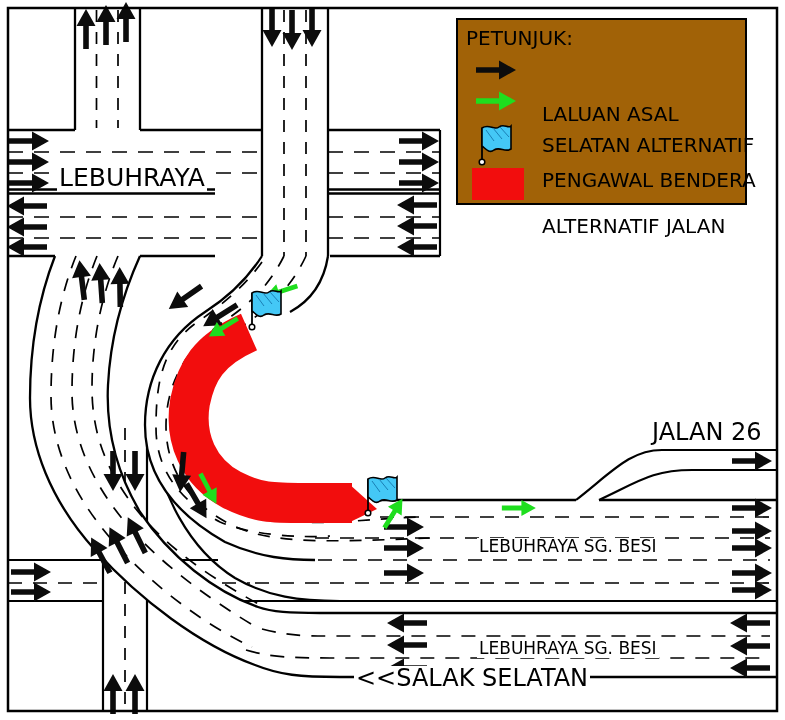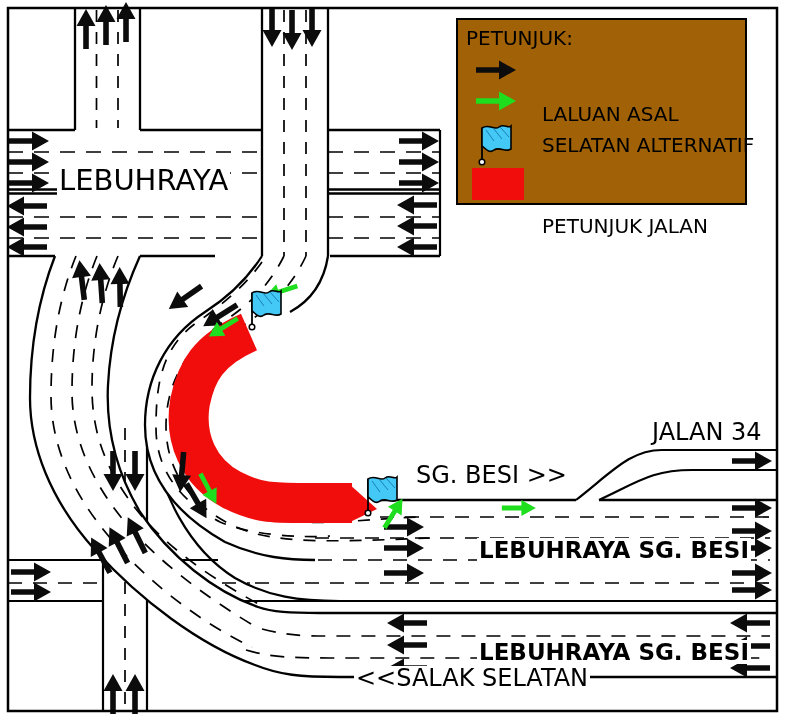--- a/index.html
+++ b/index.html
@@ -1,23 +1,23 @@
 <!DOCTYPE html>
 <html><head>
 <meta charset="utf-8">
 <style>
   html,body{margin:0;padding:0;background:#fff;}
   #canvas{position:relative;width:785px;height:720px;background:#fff;overflow:hidden;
           font-family:"DejaVu Sans","Liberation Sans",sans-serif;}
   #roadmap{position:absolute;left:0;top:0;}
   .maplabel{position:absolute;z-index:2;white-space:nowrap;color:#000;background:#fff;
             line-height:1.05;padding:0 2px;font-weight:500;}
-  .lbl-kl{font-size:29px;}
+  .lbl-kl{font-size:25px;}
   .lbl-std{font-size:24px;}
-  .lbl-east,.lbl-west{font-size:23px;font-weight:bold;}
+  .lbl-east,.lbl-west{font-size:17px;}
   #legend{position:absolute;left:456px;top:18px;width:291px;height:187px;z-index:3;
           background:#a16207;border:2px solid #000;box-sizing:border-box;}
   #legend .title{position:absolute;left:8px;top:6px;font-size:20px;font-weight:500;}
   .leg-row{position:absolute;left:0;width:100%;height:30px;}
   .leg-icon{position:absolute;left:14px;top:0;}
   .leg-label{position:absolute;left:84px;top:2px;font-size:20px;font-weight:400;white-space:nowrap;margin-top:40px;}
 </style>
 </head>
 <body>
 
@@ -173,22 +173,21 @@
         <path d="M-19,-2.8 L4,-2.8 L4,-9.5 L21,0 L4,9.5 L4,2.8 L-19,2.8 Z" transform="translate(393,514) rotate(302) scale(0.85)" fill="#1ede1e"></path>
         <path d="M-19,-2.8 L4,-2.8 L4,-9.5 L21,0 L4,9.5 L4,2.8 L-19,2.8 Z" transform="translate(518,508) rotate(0) scale(0.85)" fill="#1ede1e"></path>
         <use href="#flagsym" transform="translate(252,327)"></use>
         <use href="#flagsym" transform="translate(368,513)"></use>
       </g>
 
   <rect x="8" y="8" width="769" height="703" fill="none" stroke="#000" stroke-width="2.5"></rect>
 </svg>
 
 <div class="maplabel lbl-kl" style="left:57px;top:165px">LEBUHRAYA</div>
-<div class="maplabel lbl-std" style="left:650px;top:420px">JALAN 34</div>
-<div class="maplabel lbl-std" style="left:414px;top:463px">SG. BESI &gt;&gt;</div>
+<div class="maplabel lbl-std" style="left:650px;top:420px">JALAN 26</div>
 <div class="maplabel lbl-east" style="left:477px;top:538px">LEBUHRAYA SG. BESI</div>
 <div class="maplabel lbl-west" style="left:477px;top:640px">LEBUHRAYA SG. BESI</div>
 <div class="maplabel lbl-std" style="left:354px;top:666px">&lt;&lt;SALAK SELATAN</div>
 
 <div id="legend">
   <div class="title">PETUNJUK:</div>
 
   <div class="leg-row" style="top:40px">
     <svg class="leg-icon" width="46" height="20" viewBox="-23 -10 46 20">
       <path d="M-19,-2.8 L4,-2.8 L4,-9.5 L21,0 L4,9.5 L4,2.8 L-19,2.8 Z" fill="#0c0c0c"></path>
@@ -200,23 +199,24 @@
     <svg class="leg-icon" width="46" height="20" viewBox="-23 -10 46 20">
       <path d="M-19,-2.8 L4,-2.8 L4,-9.5 L21,0 L4,9.5 L4,2.8 L-19,2.8 Z" fill="#1ede1e"></path>
     </svg>
     <span class="leg-label">SELATAN ALTERNATIF</span>
   </div>
 
   <div class="leg-row" style="top:100px;height:48px">
     <svg class="leg-icon" style="left:18px" width="40" height="50" viewBox="-6 -42 40 50">
       <use href="#flagsym"></use>
     </svg>
+    <span class="leg-label" style="top:8px">PENGAWAL BENDERA</span>
   </div>
 
   <div class="leg-row" style="top:148px;height:34px">
     <svg class="leg-icon" width="52" height="32" viewBox="0 0 52 32">
       <rect x="0" y="0" width="52" height="32" fill="#f20d0d"></rect>
     </svg>
-    <span class="leg-label" style="top:6px">PETUNJUK JALAN</span>
+    <span class="leg-label" style="top:6px">ALTERNATIF JALAN</span>
   </div>
 </div>
 
 </div>
 
 </body></html>

